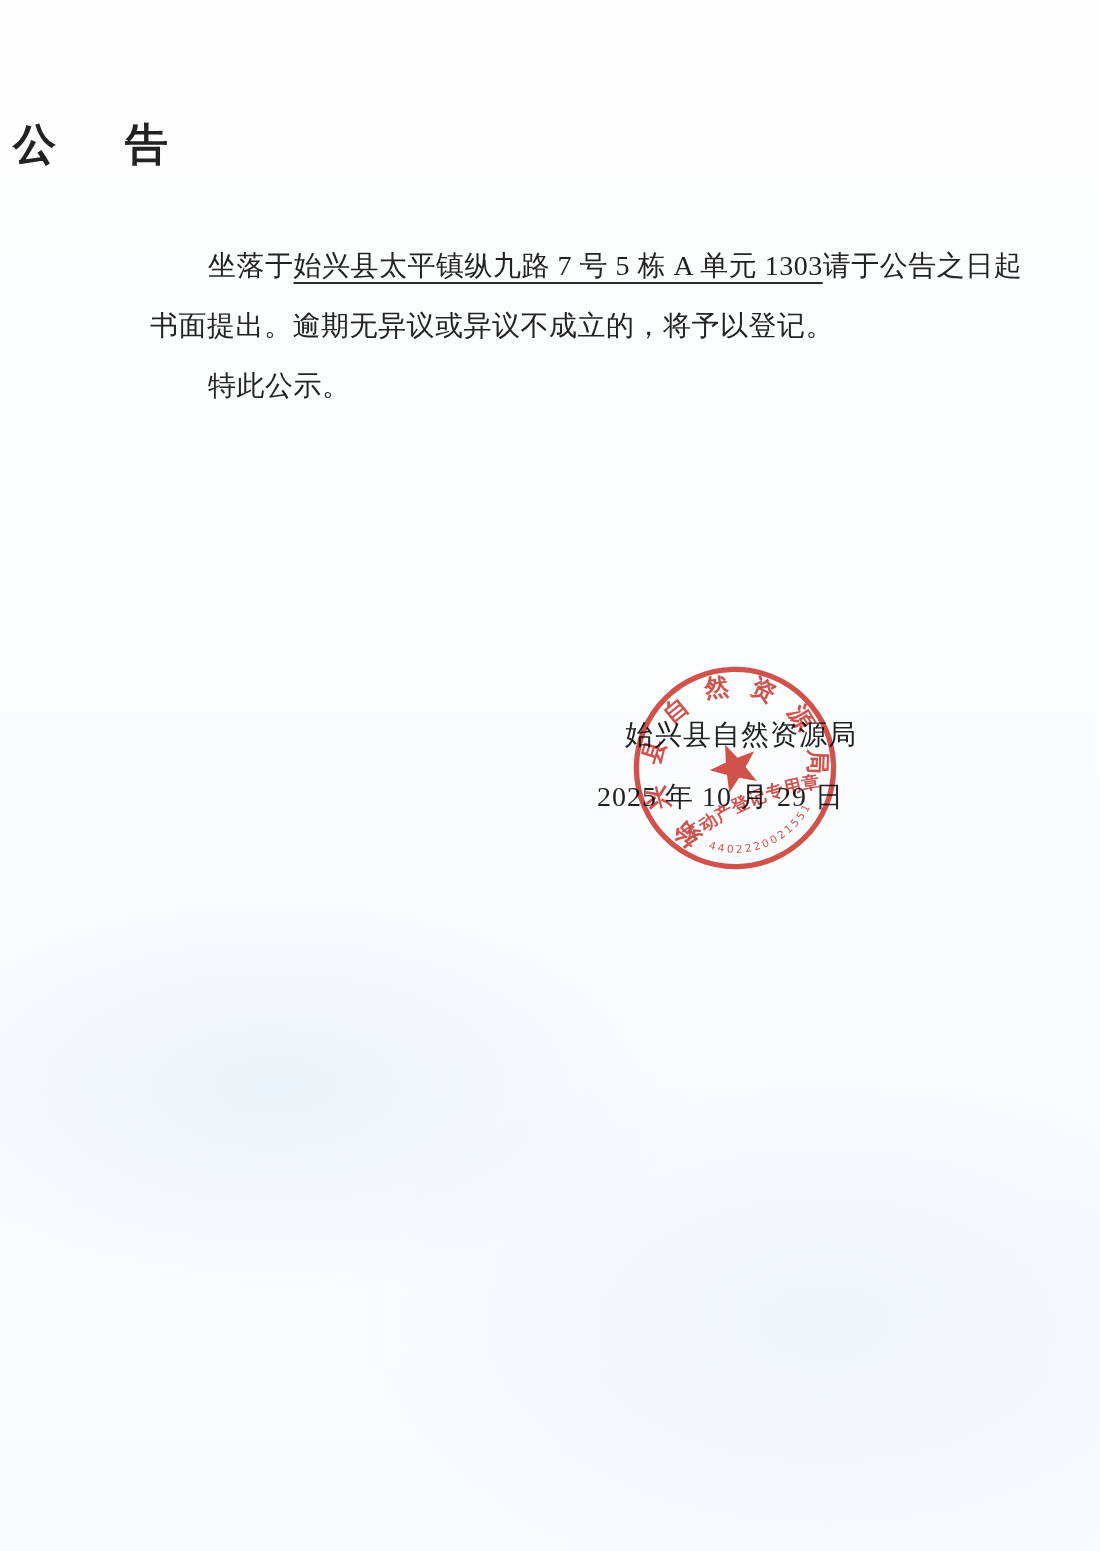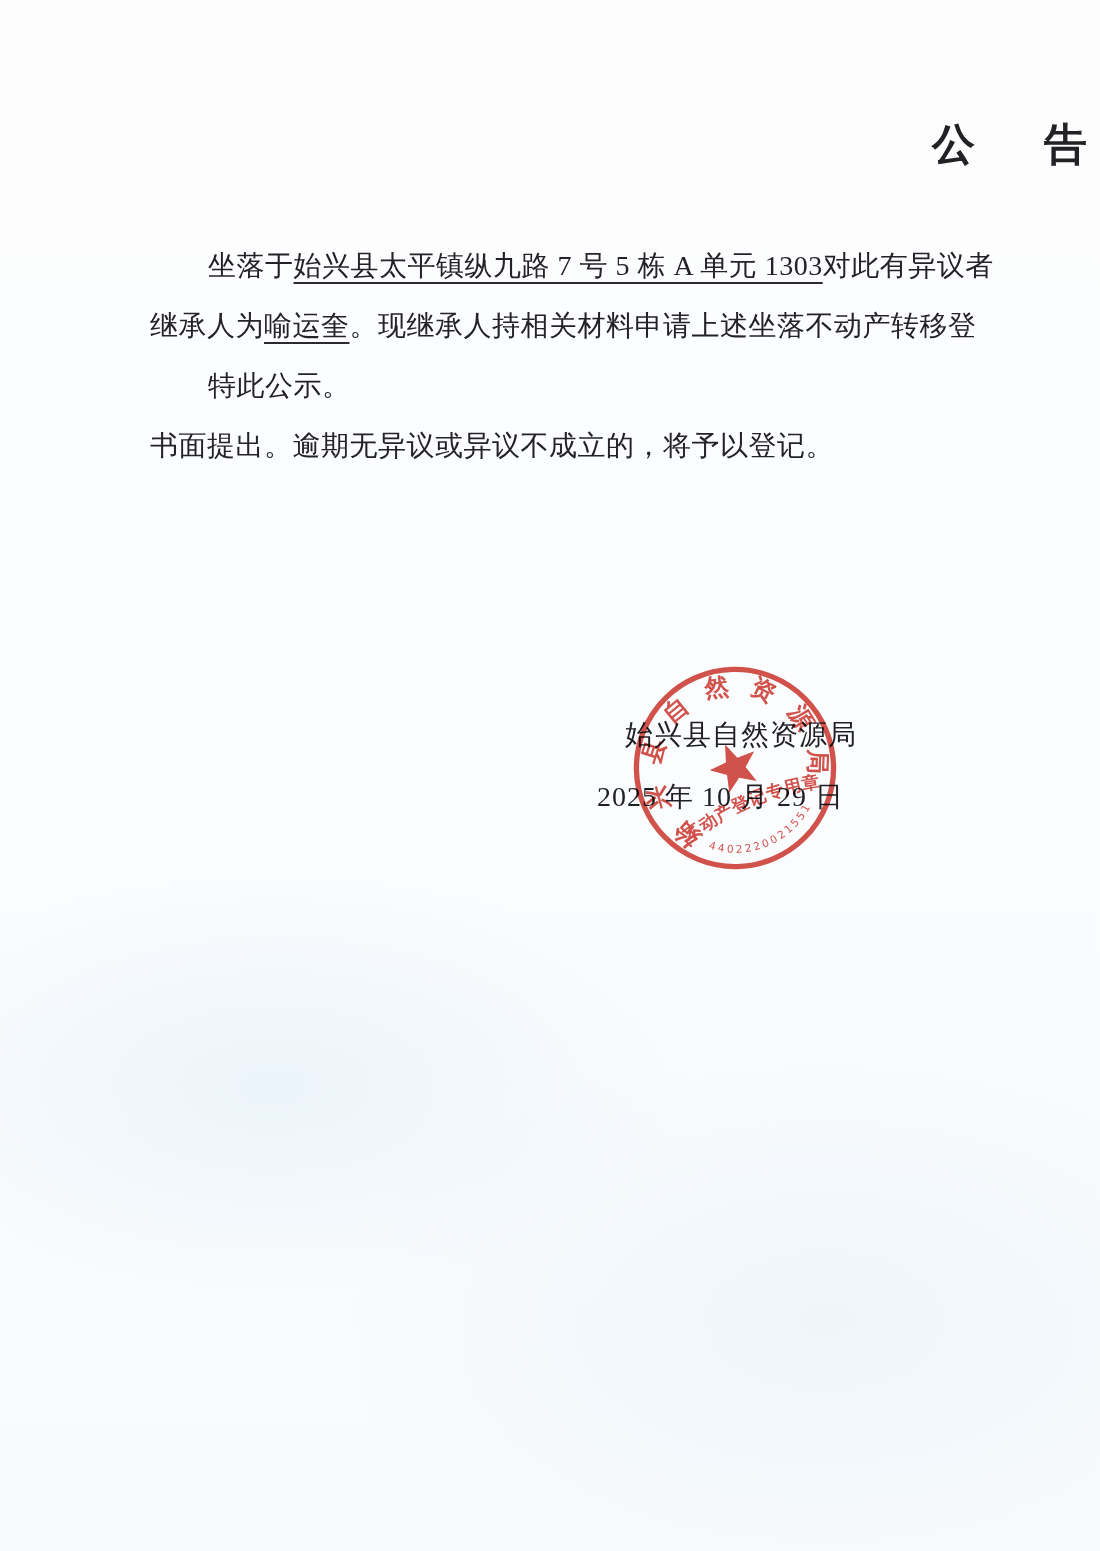--- a/index.html
+++ b/index.html
@@ -10,22 +10,22 @@
     position:relative; width:1100px; height:1551px; overflow:hidden;
     background:
       radial-gradient(ellipse 600px 300px at 25% 70%, rgba(210,230,245,0.35), rgba(210,230,245,0) 70%),
       radial-gradient(ellipse 700px 400px at 75% 85%, rgba(215,232,246,0.30), rgba(215,232,246,0) 70%),
       linear-gradient(180deg, #fdfdfd 0%, #fcfdfe 20%, #fafcfe 55%, #f8fbfd 100%);
     color:#232327;
   }
 
   .doc-title {
     position:absolute; top:116px; left:0; width:100%;
-    text-align:right; font-size:43px; font-weight:700;
-    letter-spacing:13px; padding-left:6px;
+    text-align:left; font-size:43px; font-weight:700;
+    letter-spacing:13px; padding-left:13px;
     color:#212126;
   }
 
   .content {
     position:absolute; top:236px; left:150px; width:800px;
     font-size:28px; color:#232327; letter-spacing:0.5px;
   }
   .line { height:60px; line-height:60px; white-space:nowrap; }
   .line.indent { text-indent:58px; }
   .u {
@@ -53,36 +53,33 @@
 </head>
 <body>
 
 <div class="page">
 
   <h1 class="doc-title">公　告</h1>
 
   <div class="content">
 
     <p class="line indent">
-      <span>坐落于</span><span class="u">始兴县太平镇纵九路 7 号 5 栋 A 单元 1303</span><span>对此有异议者</span>
-    </p>
-
-
-    <p class="line">
-      <span>继承人为</span><span class="u">喻运奎</span><span>。现继承人持相关材料申请上述坐落不动产转移登</span>
+      <span>坐落于</span><span class="u">始兴县太平镇纵九路 7 号 5 栋 A 单元 1303</span><span>请于公告之日起</span>
     </p>
 
 
 
-    <p class="line indent">
-      <span>特此公示。</span>
-    </p>
+
 
     <p class="line">
       <span>书面提出。逾期无异议或异议不成立的，将予以登记。</span>
+    </p>
+
+    <p class="line indent">
+      <span>特此公示。</span>
     </p>
 
   </div>
 
   <div class="signature-org">始兴县自然资源局</div>
   <div class="signature-date">2025 年 10 月 29 日</div>
 
   <div class="seal-wrap">
     <svg viewBox="0 0 200 200" xmlns="http://www.w3.org/2000/svg">
       <defs>

